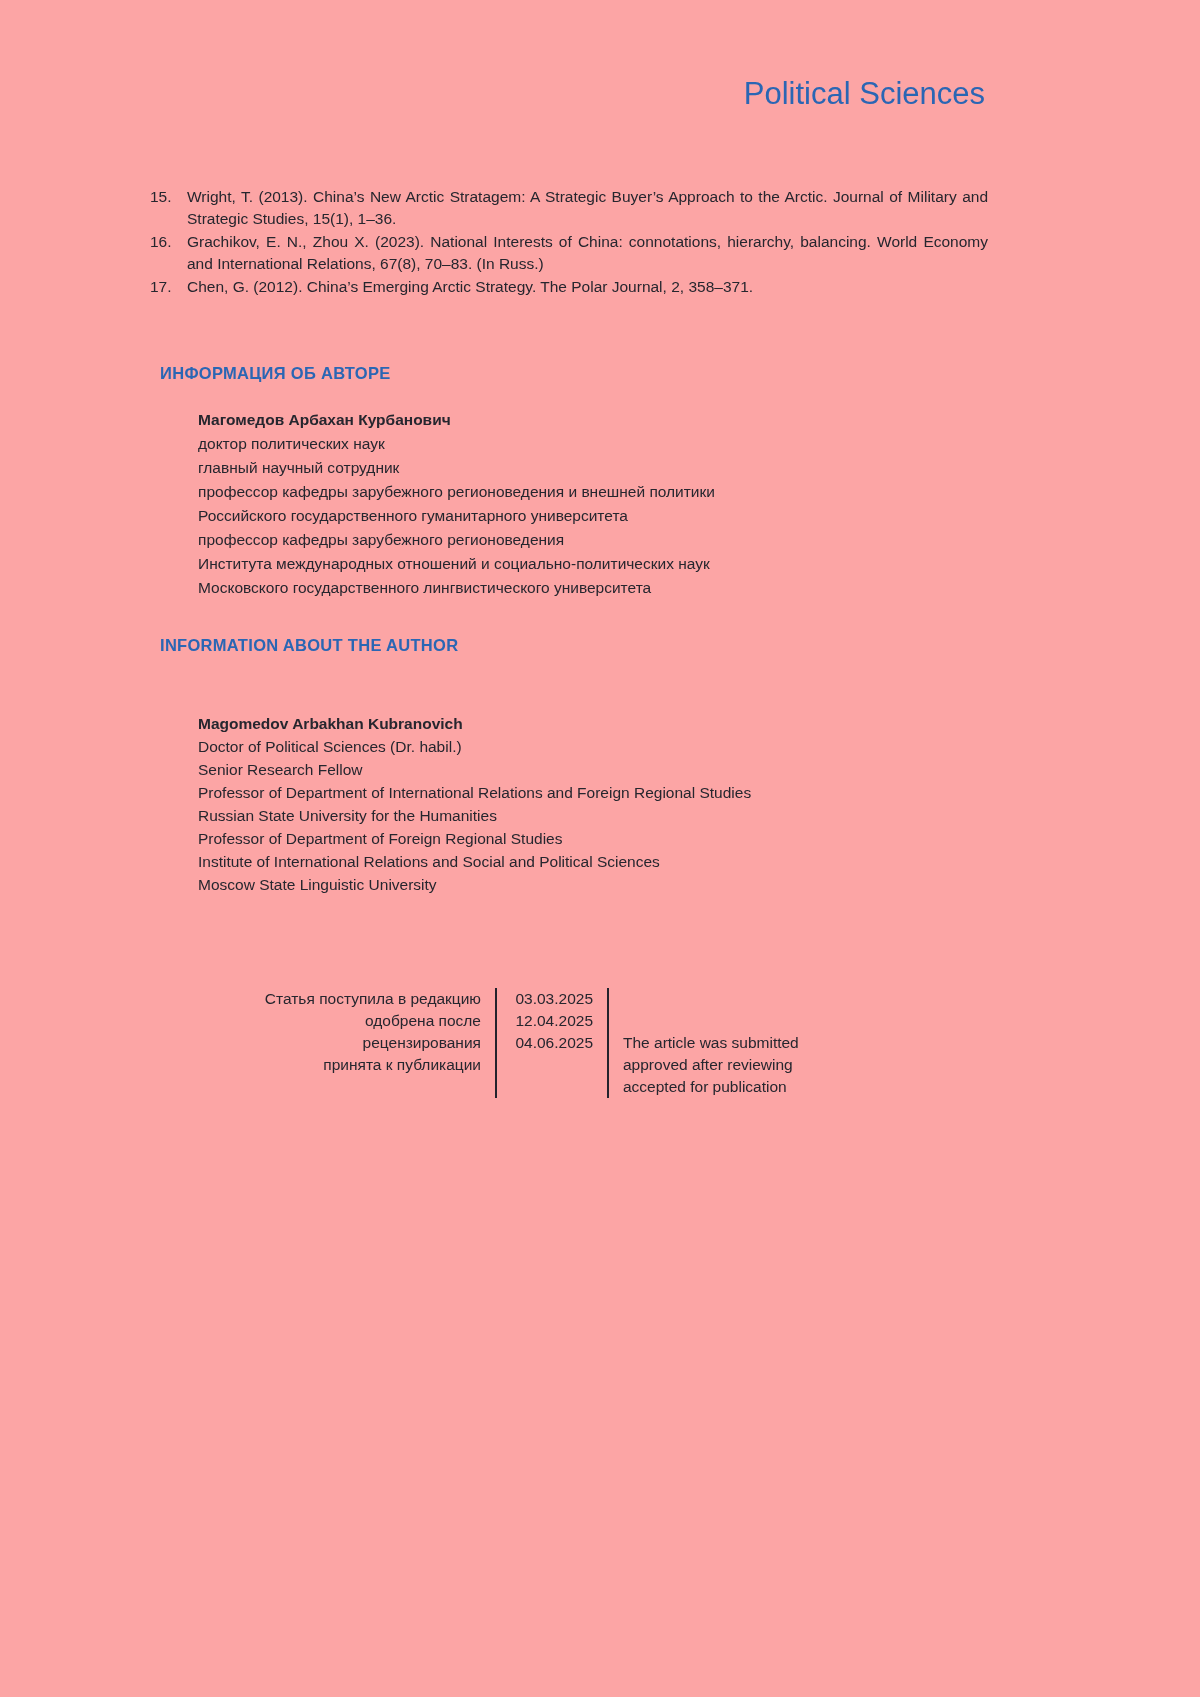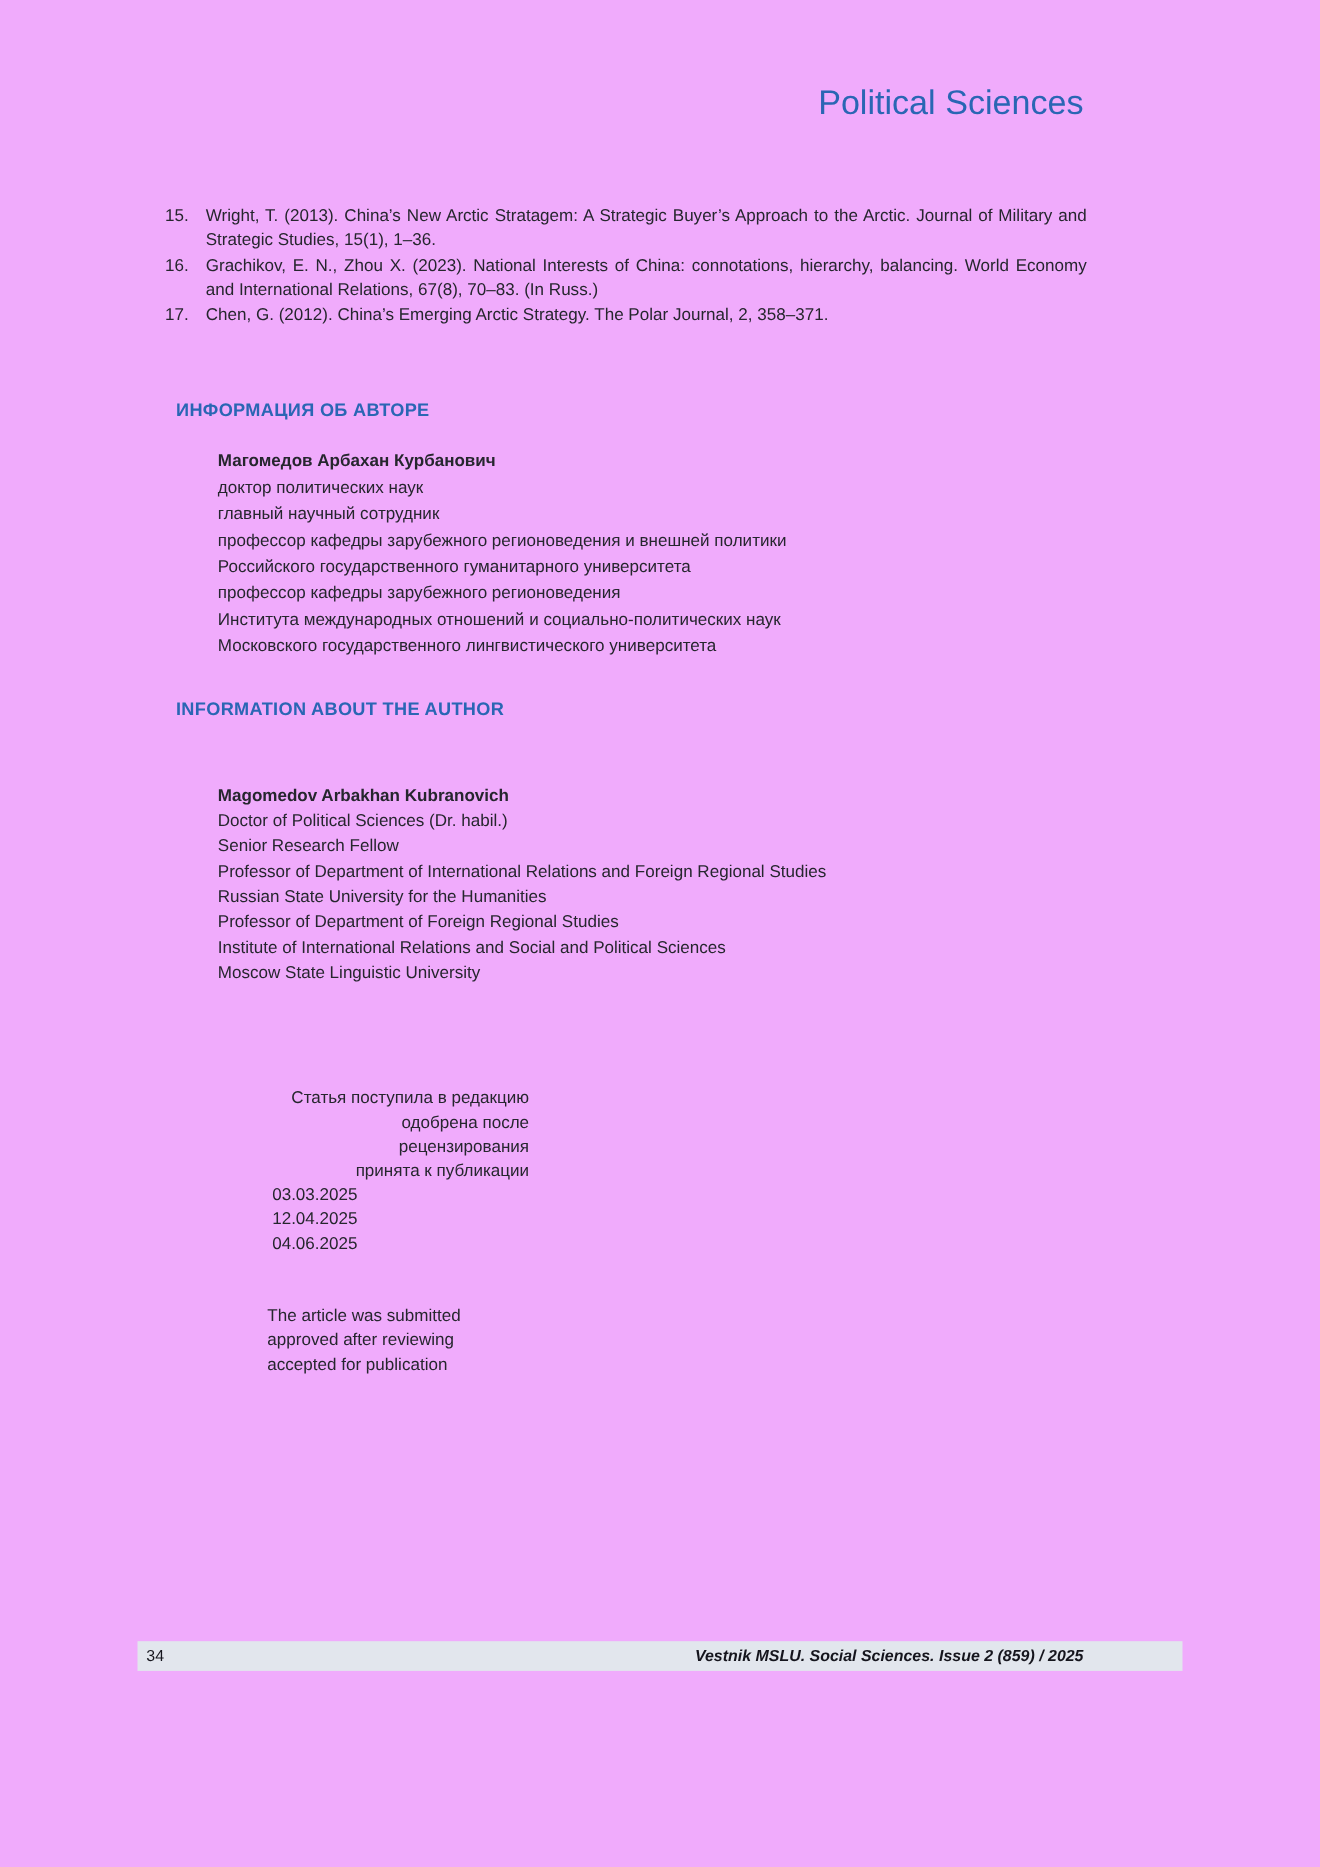--- a/index.html
+++ b/index.html
@@ -4,21 +4,21 @@
 <style>
   html, body {
     margin: 0;
     padding: 0;
     background: #ffffff;
   }
   .page {
     position: relative;
     width: 1200px;
     height: 1697px;
-    background: #f0abfc;
+    background: #fca5a5;
     font-family: "Liberation Sans", sans-serif;
     color: #26262e;
     overflow: hidden;
   }
   .header-title {
     position: absolute;
     top: 76px;
     right: 215px;
     font-size: 31px;
     font-weight: 500;
@@ -66,21 +66,20 @@
   .author-en { top: 712px; line-height: 23px; }
   .author-name { font-weight: bold; }
   .submission {
     position: absolute;
     top: 988px;
     left: 243px;
     display: flex;
     align-items: stretch;
     font-size: 15.5px;
     line-height: 22px;
-    flex-direction: column;
   }
   .sub-divider {
     width: 2px;
     background: #23232d;
     margin: 0 14px;
   }
   .sub-ru { width: 238px; text-align: right; }
   .sub-dates { width: 82px; text-align: right; }
   .sub-en { width: 200px; text-align: left; margin-top: 44px; }
   .footer {
@@ -164,18 +163,14 @@
       <div>04.06.2025</div>
     </div>
     <div class="sub-divider"></div>
     <div class="sub-en">
       <div>The article was submitted</div>
       <div>approved after reviewing</div>
       <div>accepted for publication</div>
     </div>
   </div>
 
-  <div class="footer">
-    <div class="footer-page">34</div>
-    <div class="footer-journal">Vestnik MSLU. Social Sciences. Issue 2 (859) / 2025</div>
-  </div>
 
 </div>
 
 </body></html>

